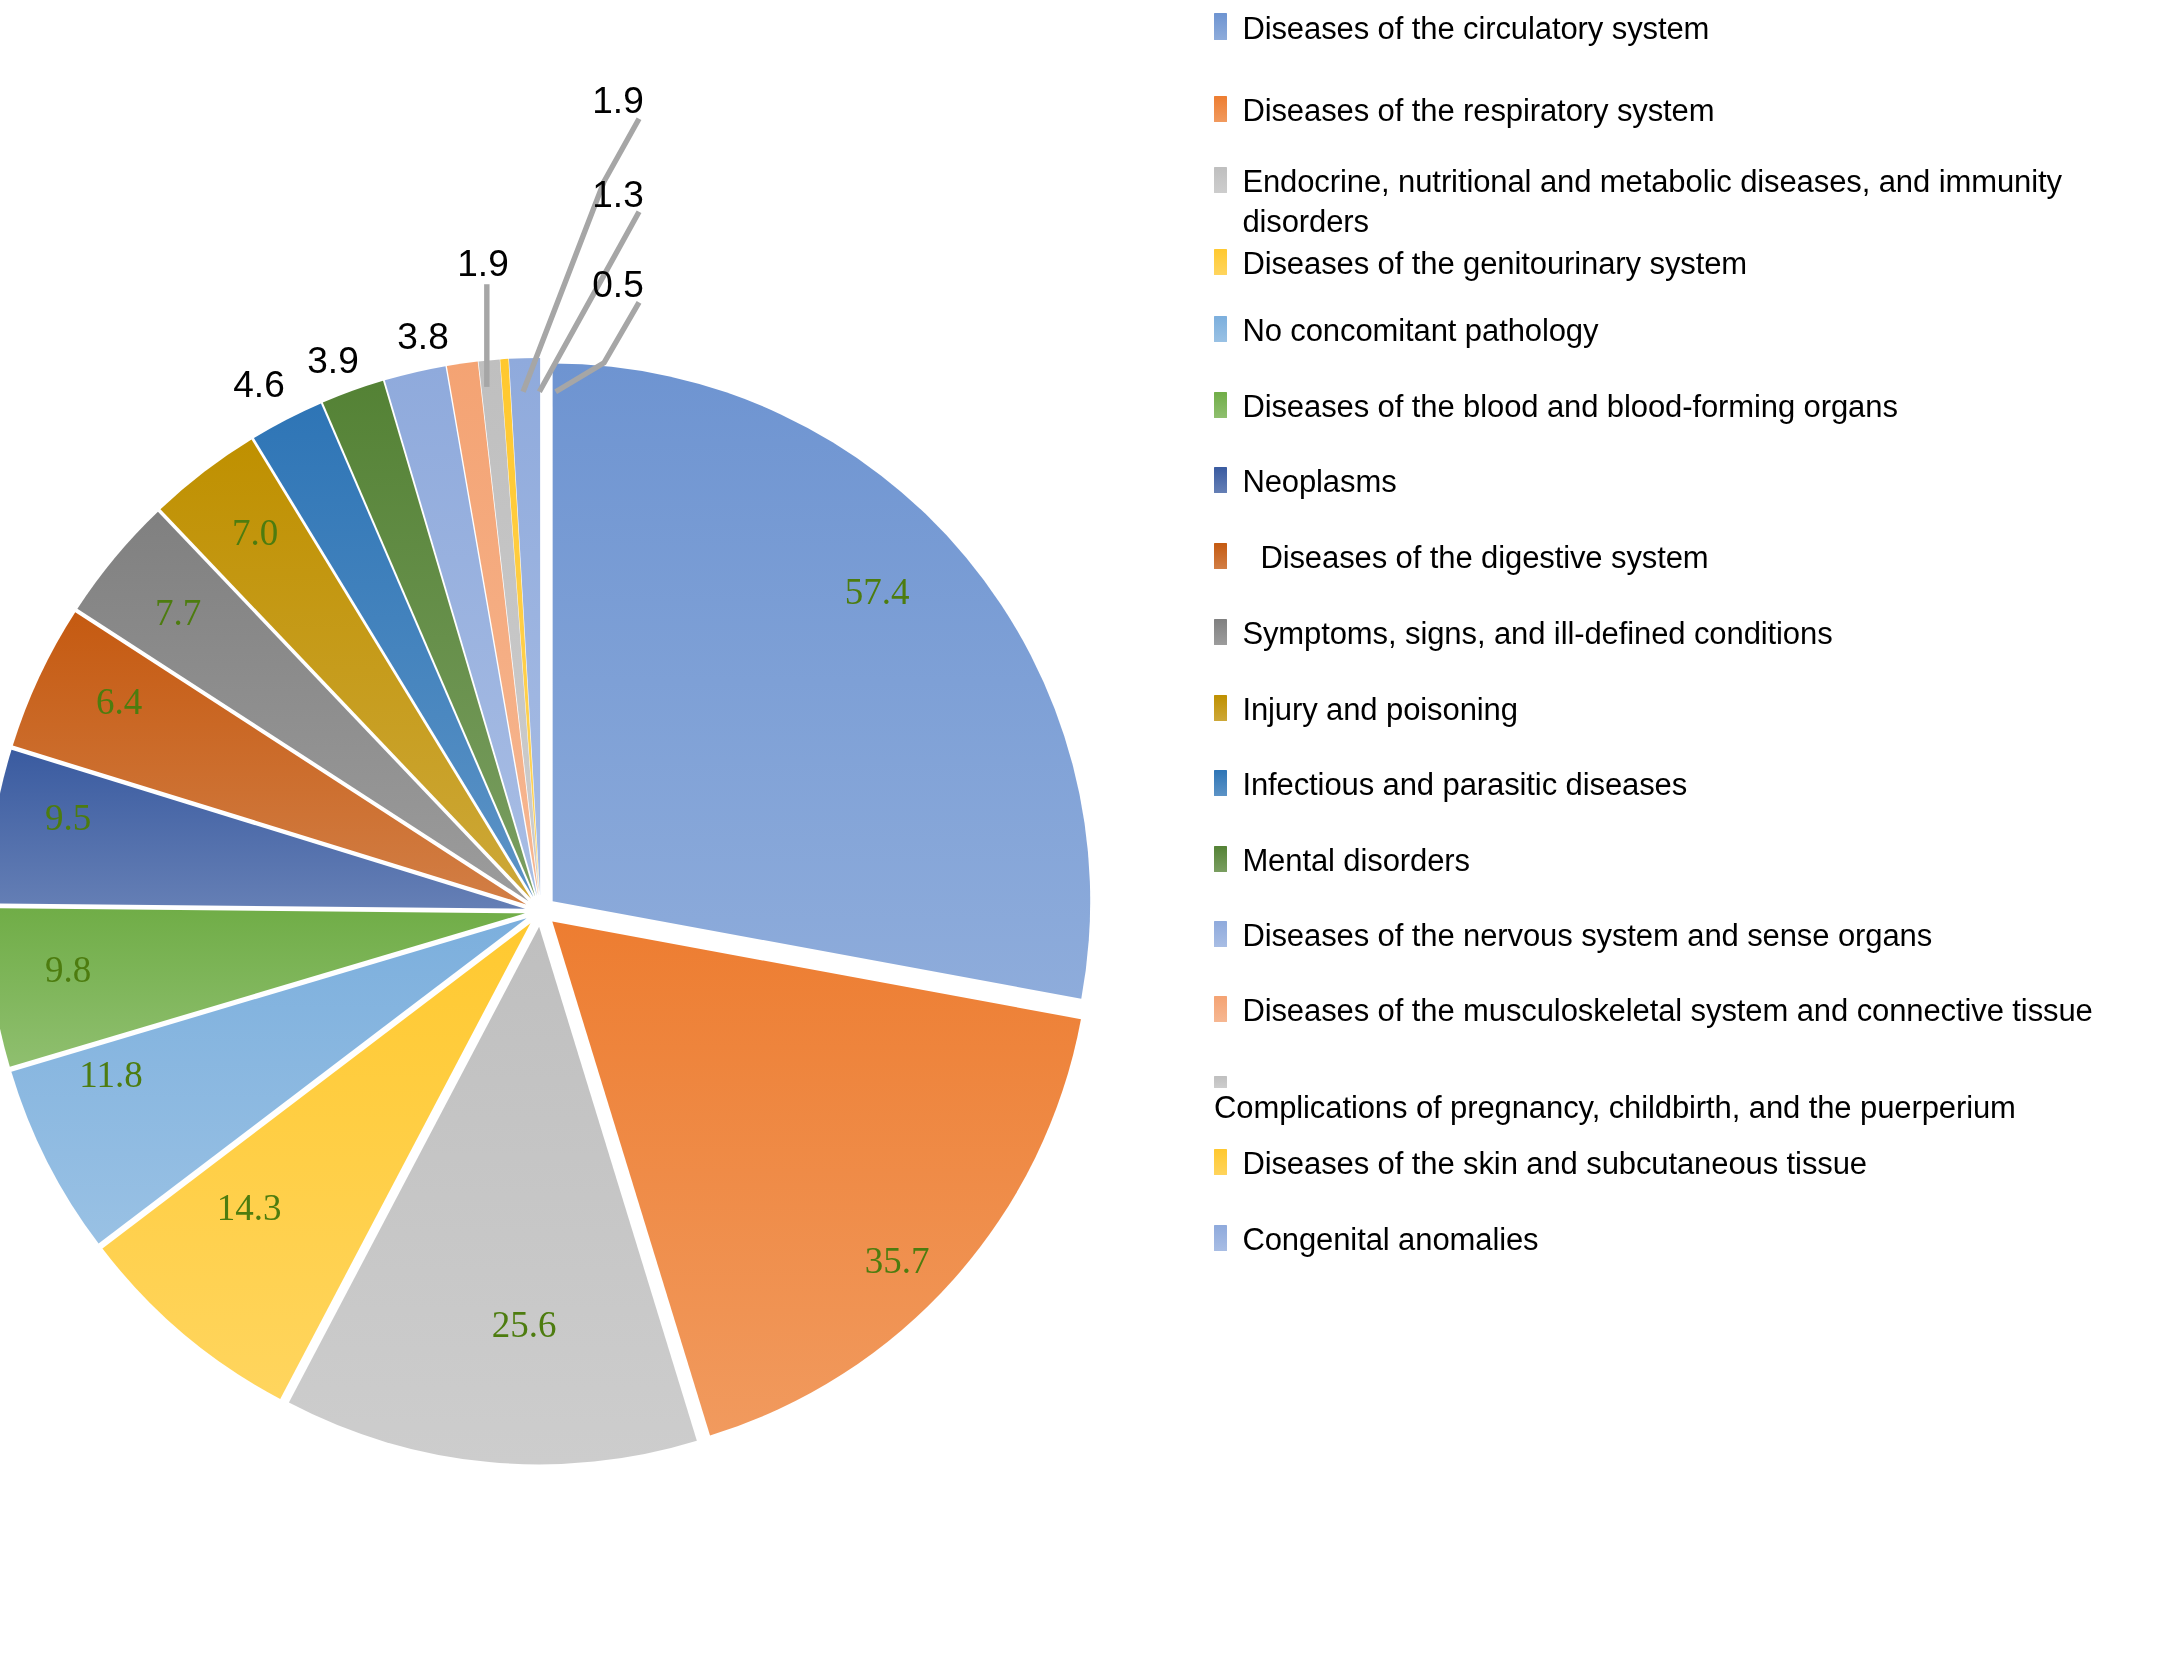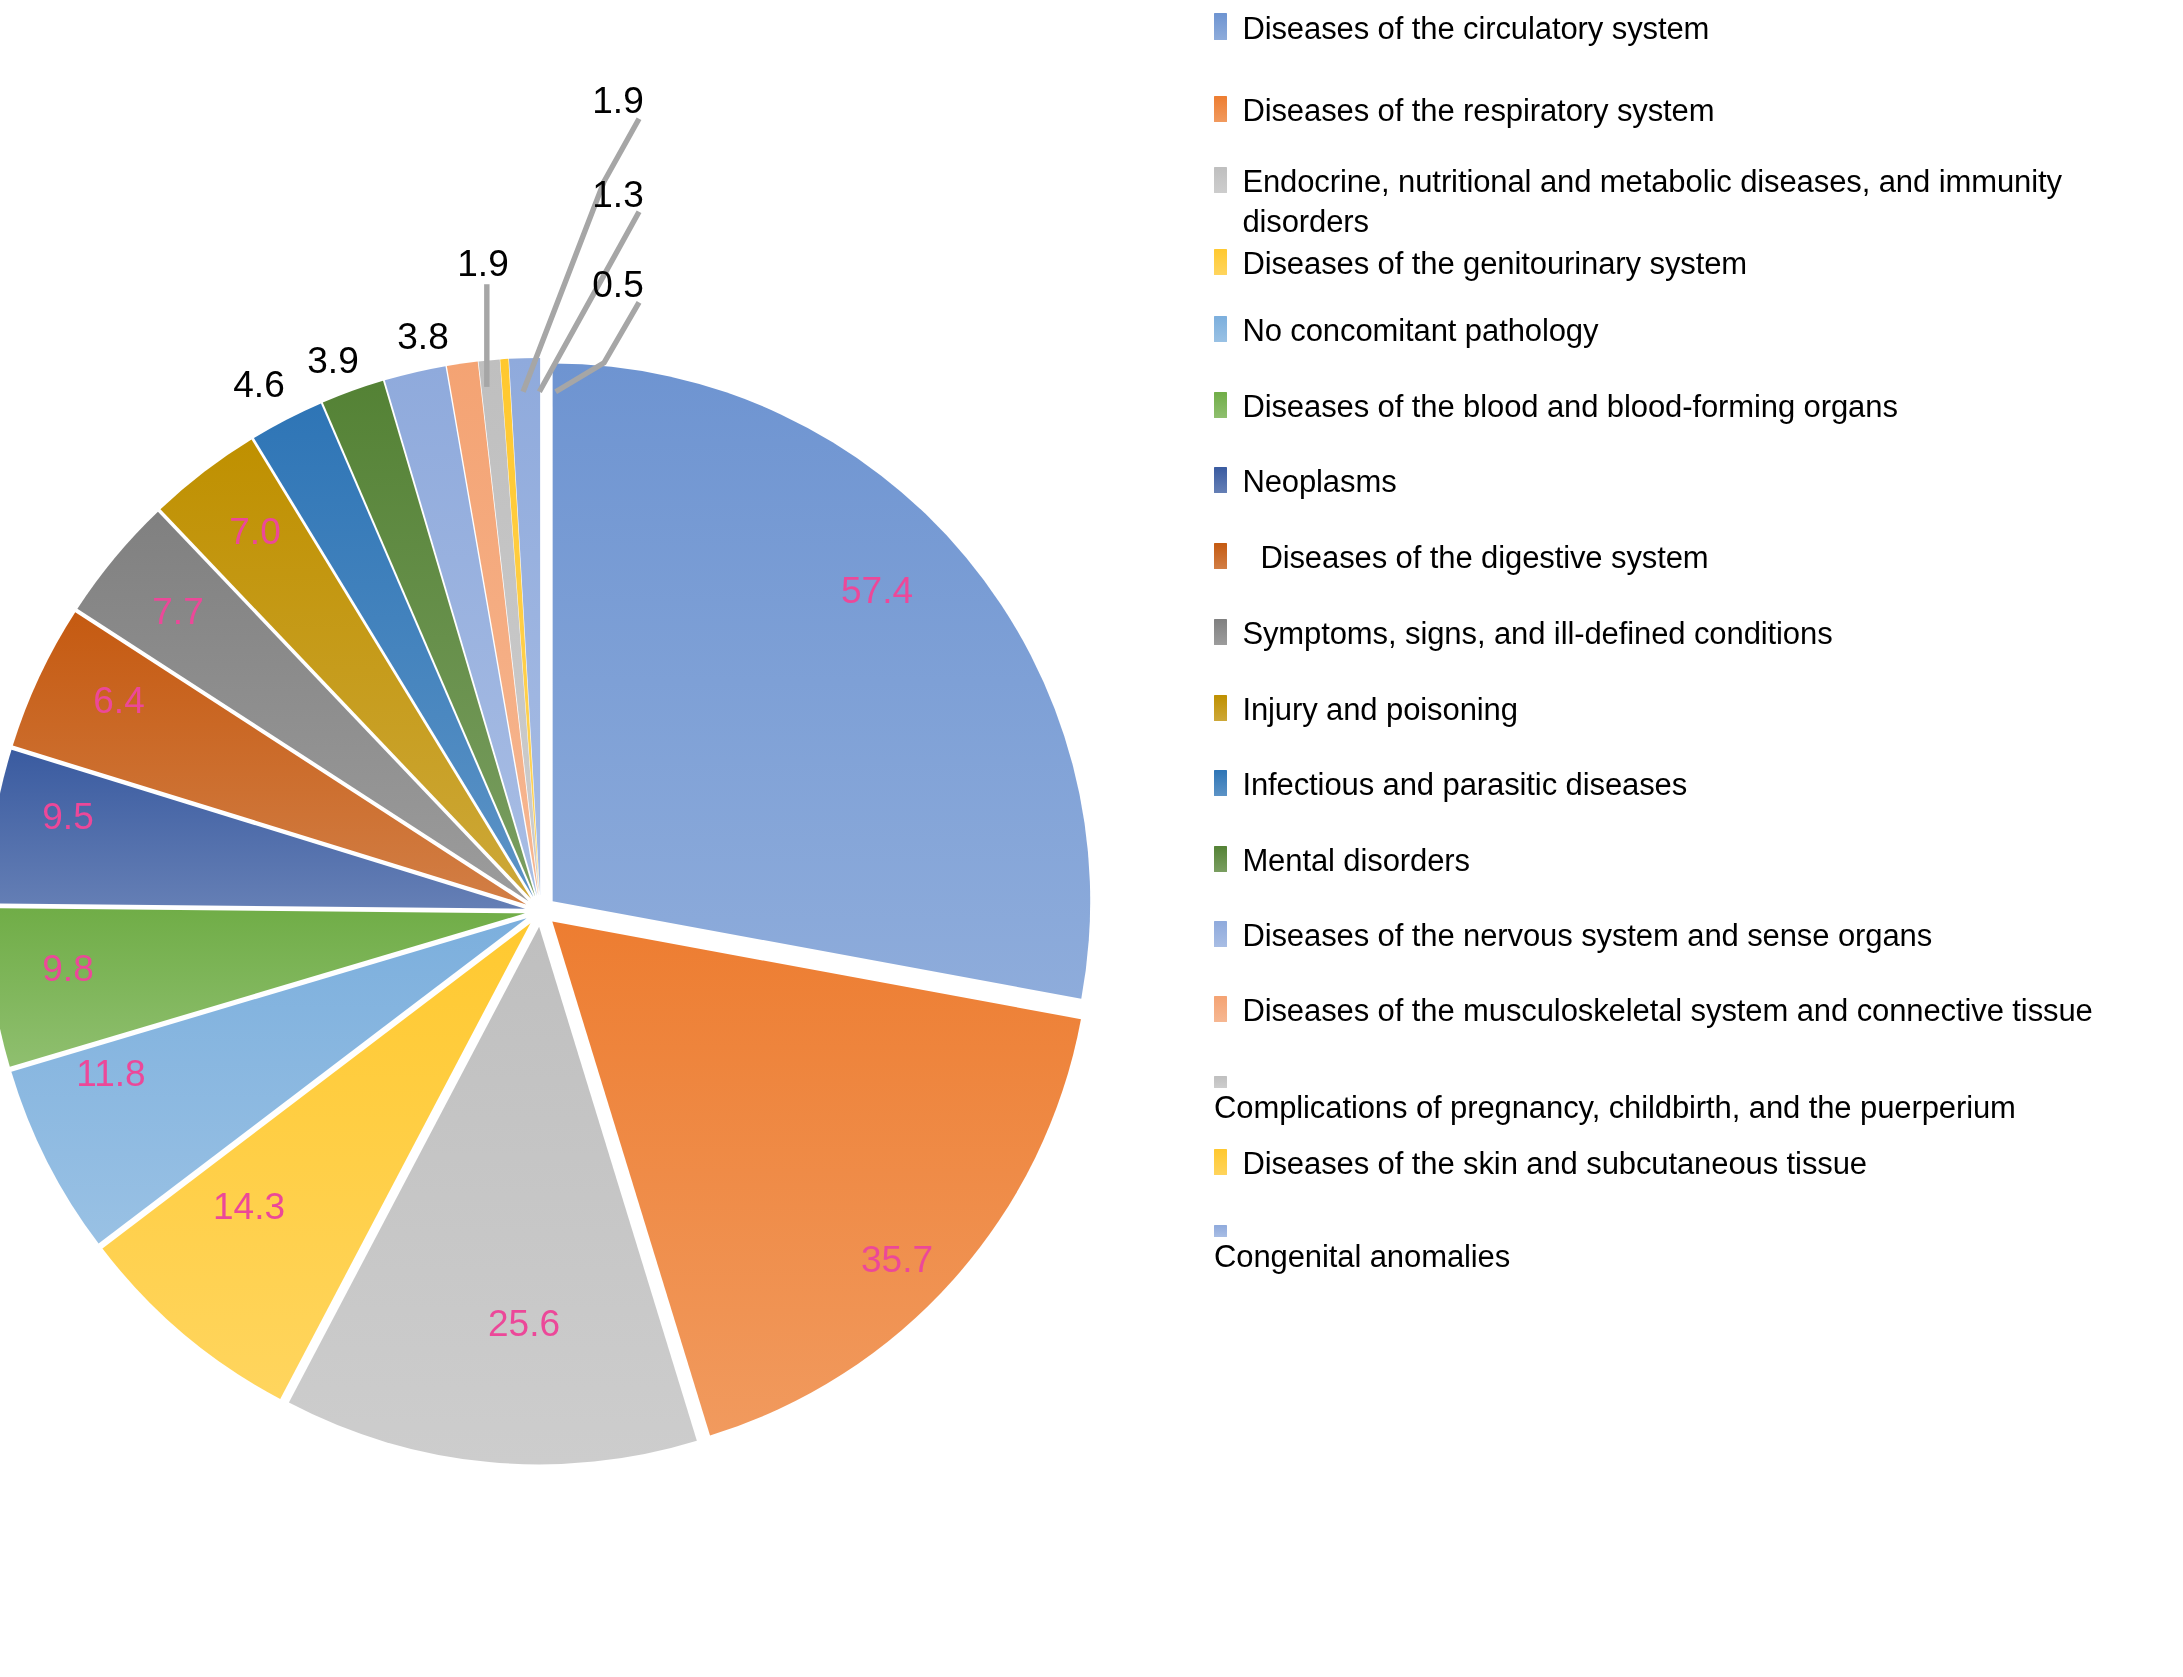--- a/index.html
+++ b/index.html
@@ -4,21 +4,21 @@
 <style>
   html,body{margin:0;padding:0;background:#fff;}
   body{width:2183px;height:1678px;font-family:"Liberation Sans",sans-serif;position:relative;overflow:hidden;}
   #chart-root{position:absolute;left:0;top:0;width:2183px;height:1678px;}
   .pie-area{position:absolute;left:0;top:0;width:1208px;height:1678px;}
   .pie-svg{position:absolute;left:0;top:0;}
   .legend{position:absolute;left:1214px;top:0;width:969px;height:1611px;}
   .legend-item{position:absolute;display:flex;align-items:flex-start;}
   .legend-swatch{width:12.7px;flex:0 0 12.7px;height:26.6px;margin-right:15.7px;margin-top:4.8px;border-radius:0.6px;}
   .legend-label{font-size:31px;line-height:1.30;color:#000;font-family:"Liberation Sans",sans-serif;letter-spacing:-0.1px;max-width:918px;}
-  .slice-label{position:absolute;font-size:37px;color:#ec4899;font-family:Liberation Sans, sans-serif;white-space:nowrap;transform:translate(-50%,-50%);}
+  .slice-label{position:absolute;font-size:37px;color:#4d7c0f;font-family:Liberation Serif, serif;white-space:nowrap;transform:translate(-50%,-50%);}
   .outer-label{position:absolute;font-size:37px;color:#000;font-family:"Liberation Sans",sans-serif;white-space:nowrap;transform:translate(-50%,-50%);}
 </style>
 </head>
 <body>
 
 <div id="chart-root">
 
   <div class="pie-area">
     <svg class="pie-svg" id="pie-svg" width="1208" height="1678" viewBox="0 0 2000 2777">
         <defs>
@@ -192,20 +192,20 @@
         <span class="legend-label">Diseases of the musculoskeletal system and connective tissue</span>
       </div>
       <div class="legend-item" style="top: 1071px; left: 0px; flex-direction: column;">
         <span class="legend-swatch" style="background: linear-gradient(rgb(191, 191, 191), rgb(205, 205, 205));"></span>
         <span class="legend-label">Complications of pregnancy, childbirth, and the puerperium</span>
       </div>
       <div class="legend-item" style="top: 1144px; left: 0px;">
         <span class="legend-swatch" style="background: linear-gradient(rgb(255, 200, 46), rgb(255, 212, 92));"></span>
         <span class="legend-label">Diseases of the skin and subcutaneous tissue</span>
       </div>
-      <div class="legend-item" style="top: 1220px; left: 0px; flex-direction: column;">
+      <div class="legend-item" style="top: 1220px; left: 0px;">
         <span class="legend-swatch" style="background: linear-gradient(rgb(143, 170, 220), rgb(168, 189, 228));"></span>
         <span class="legend-label">Congenital anomalies</span>
       </div>
     </div>
 
 </div>
 
 
 </body></html>

